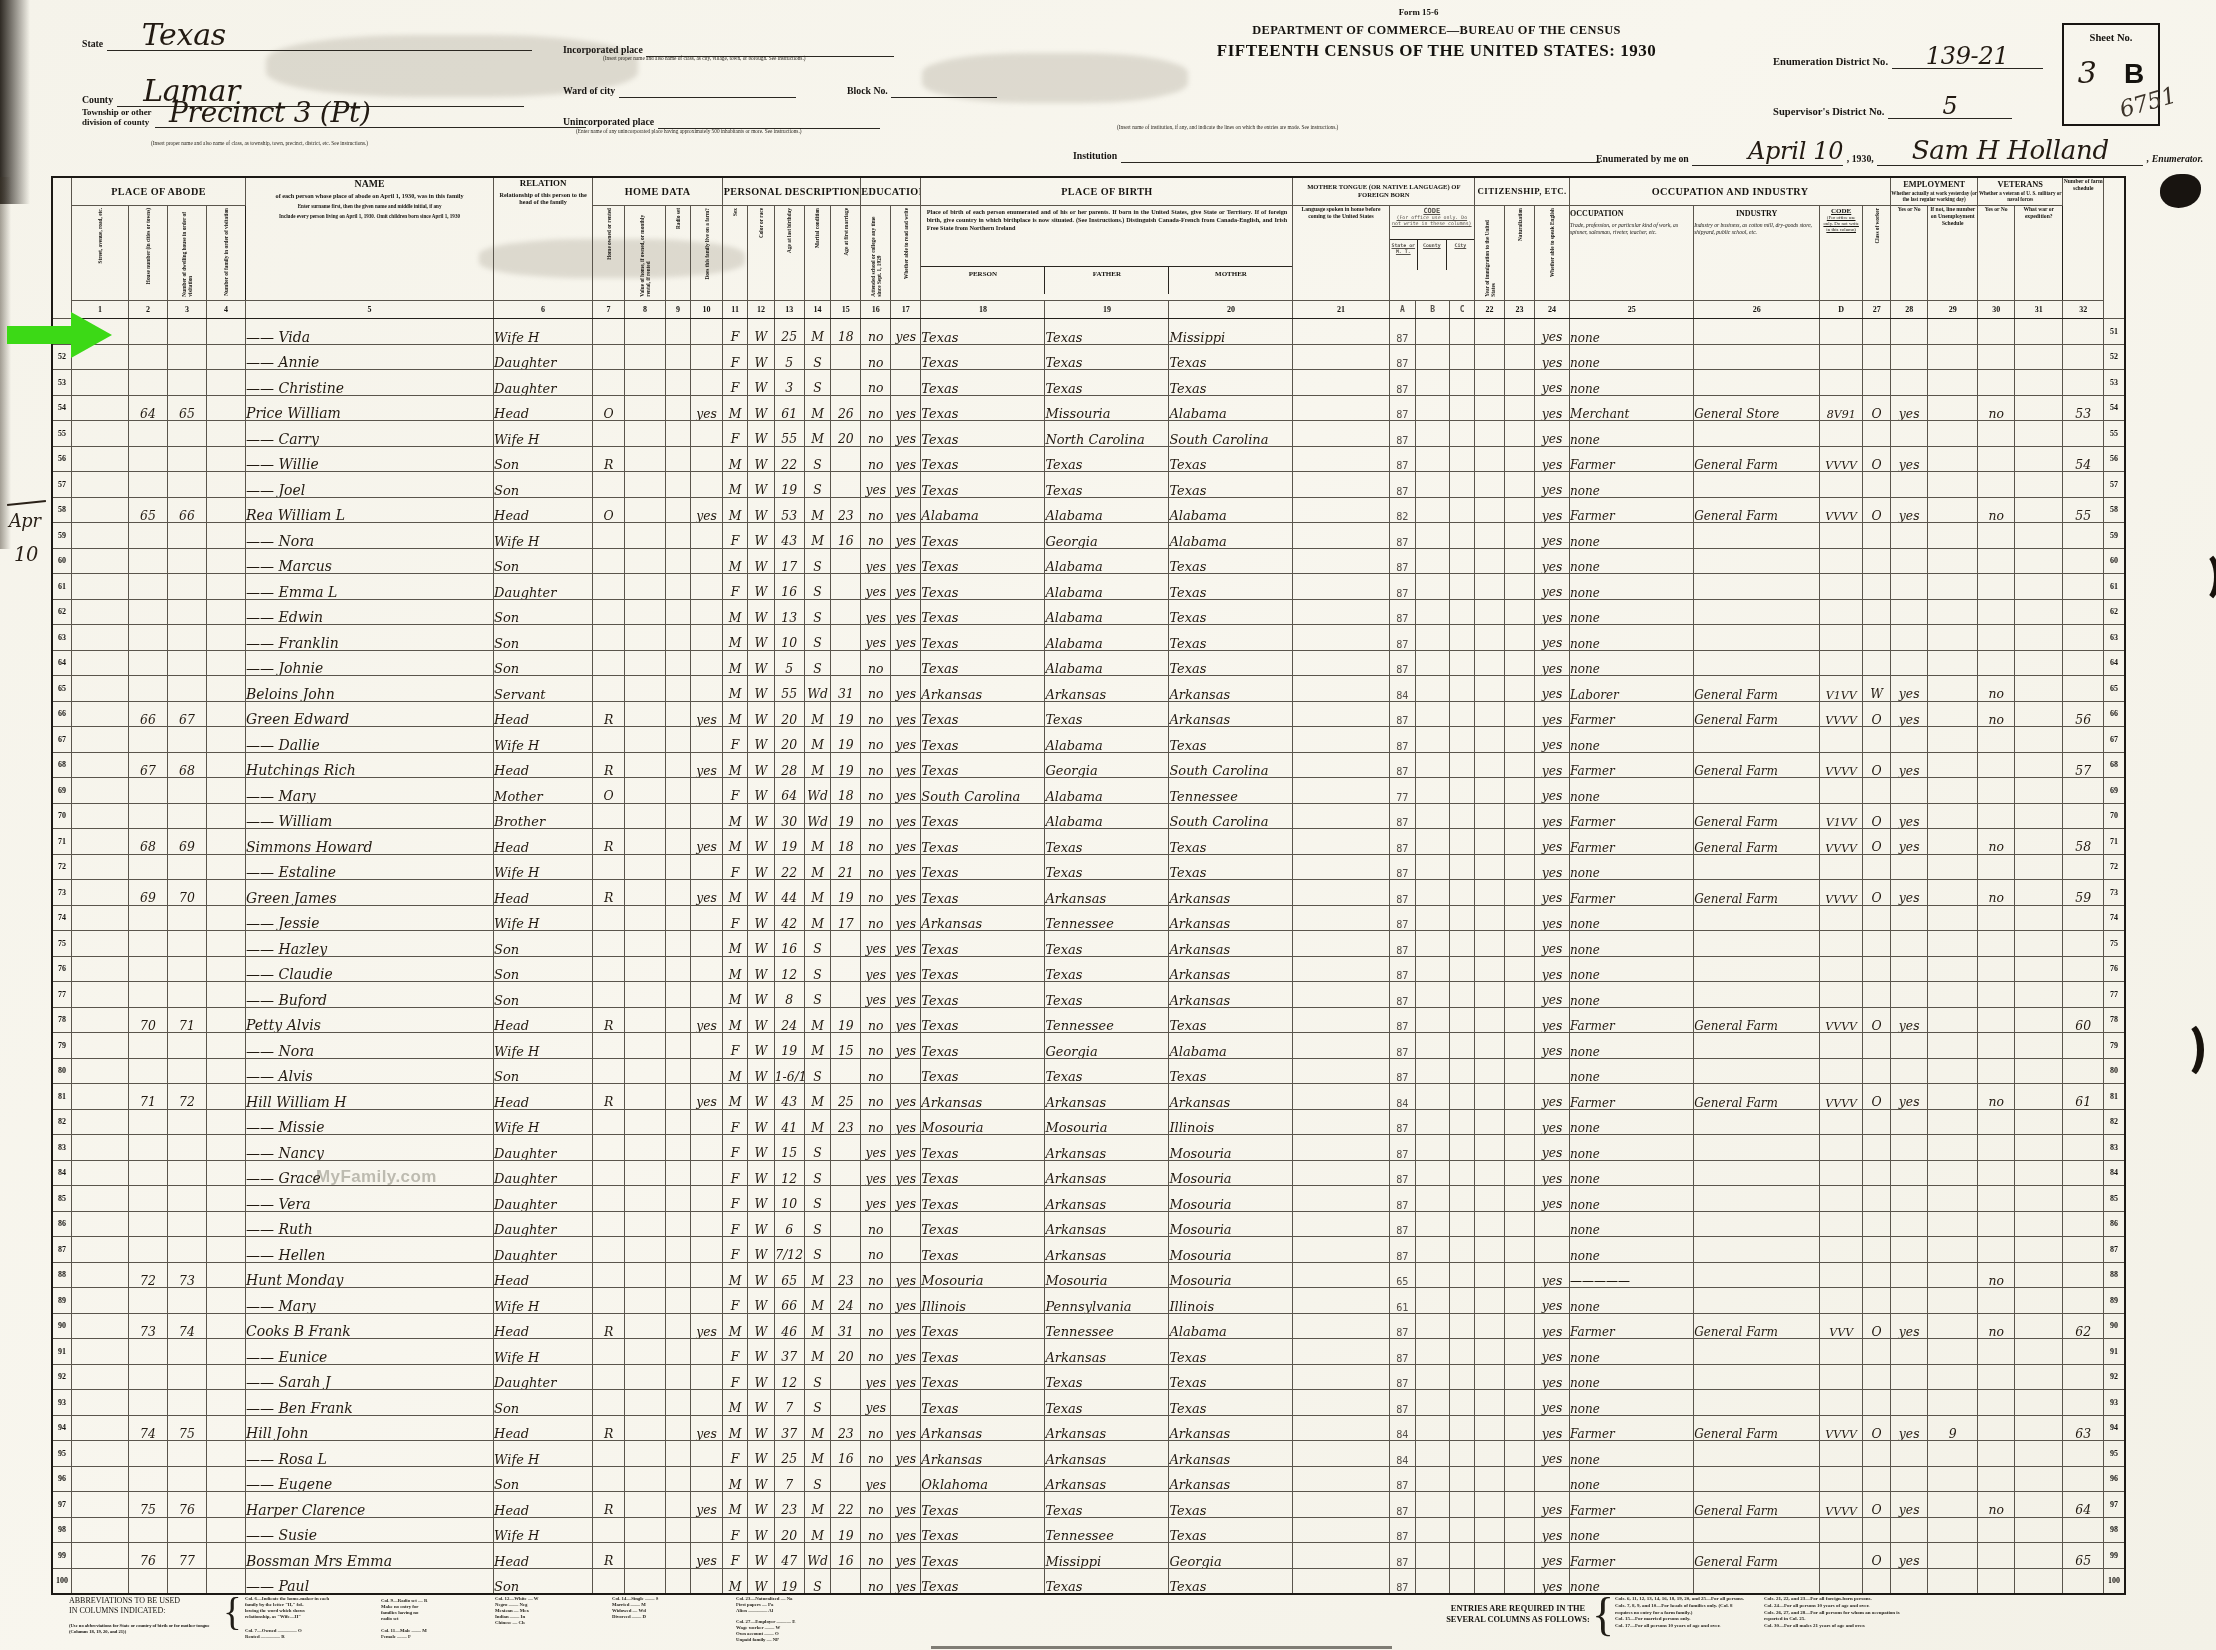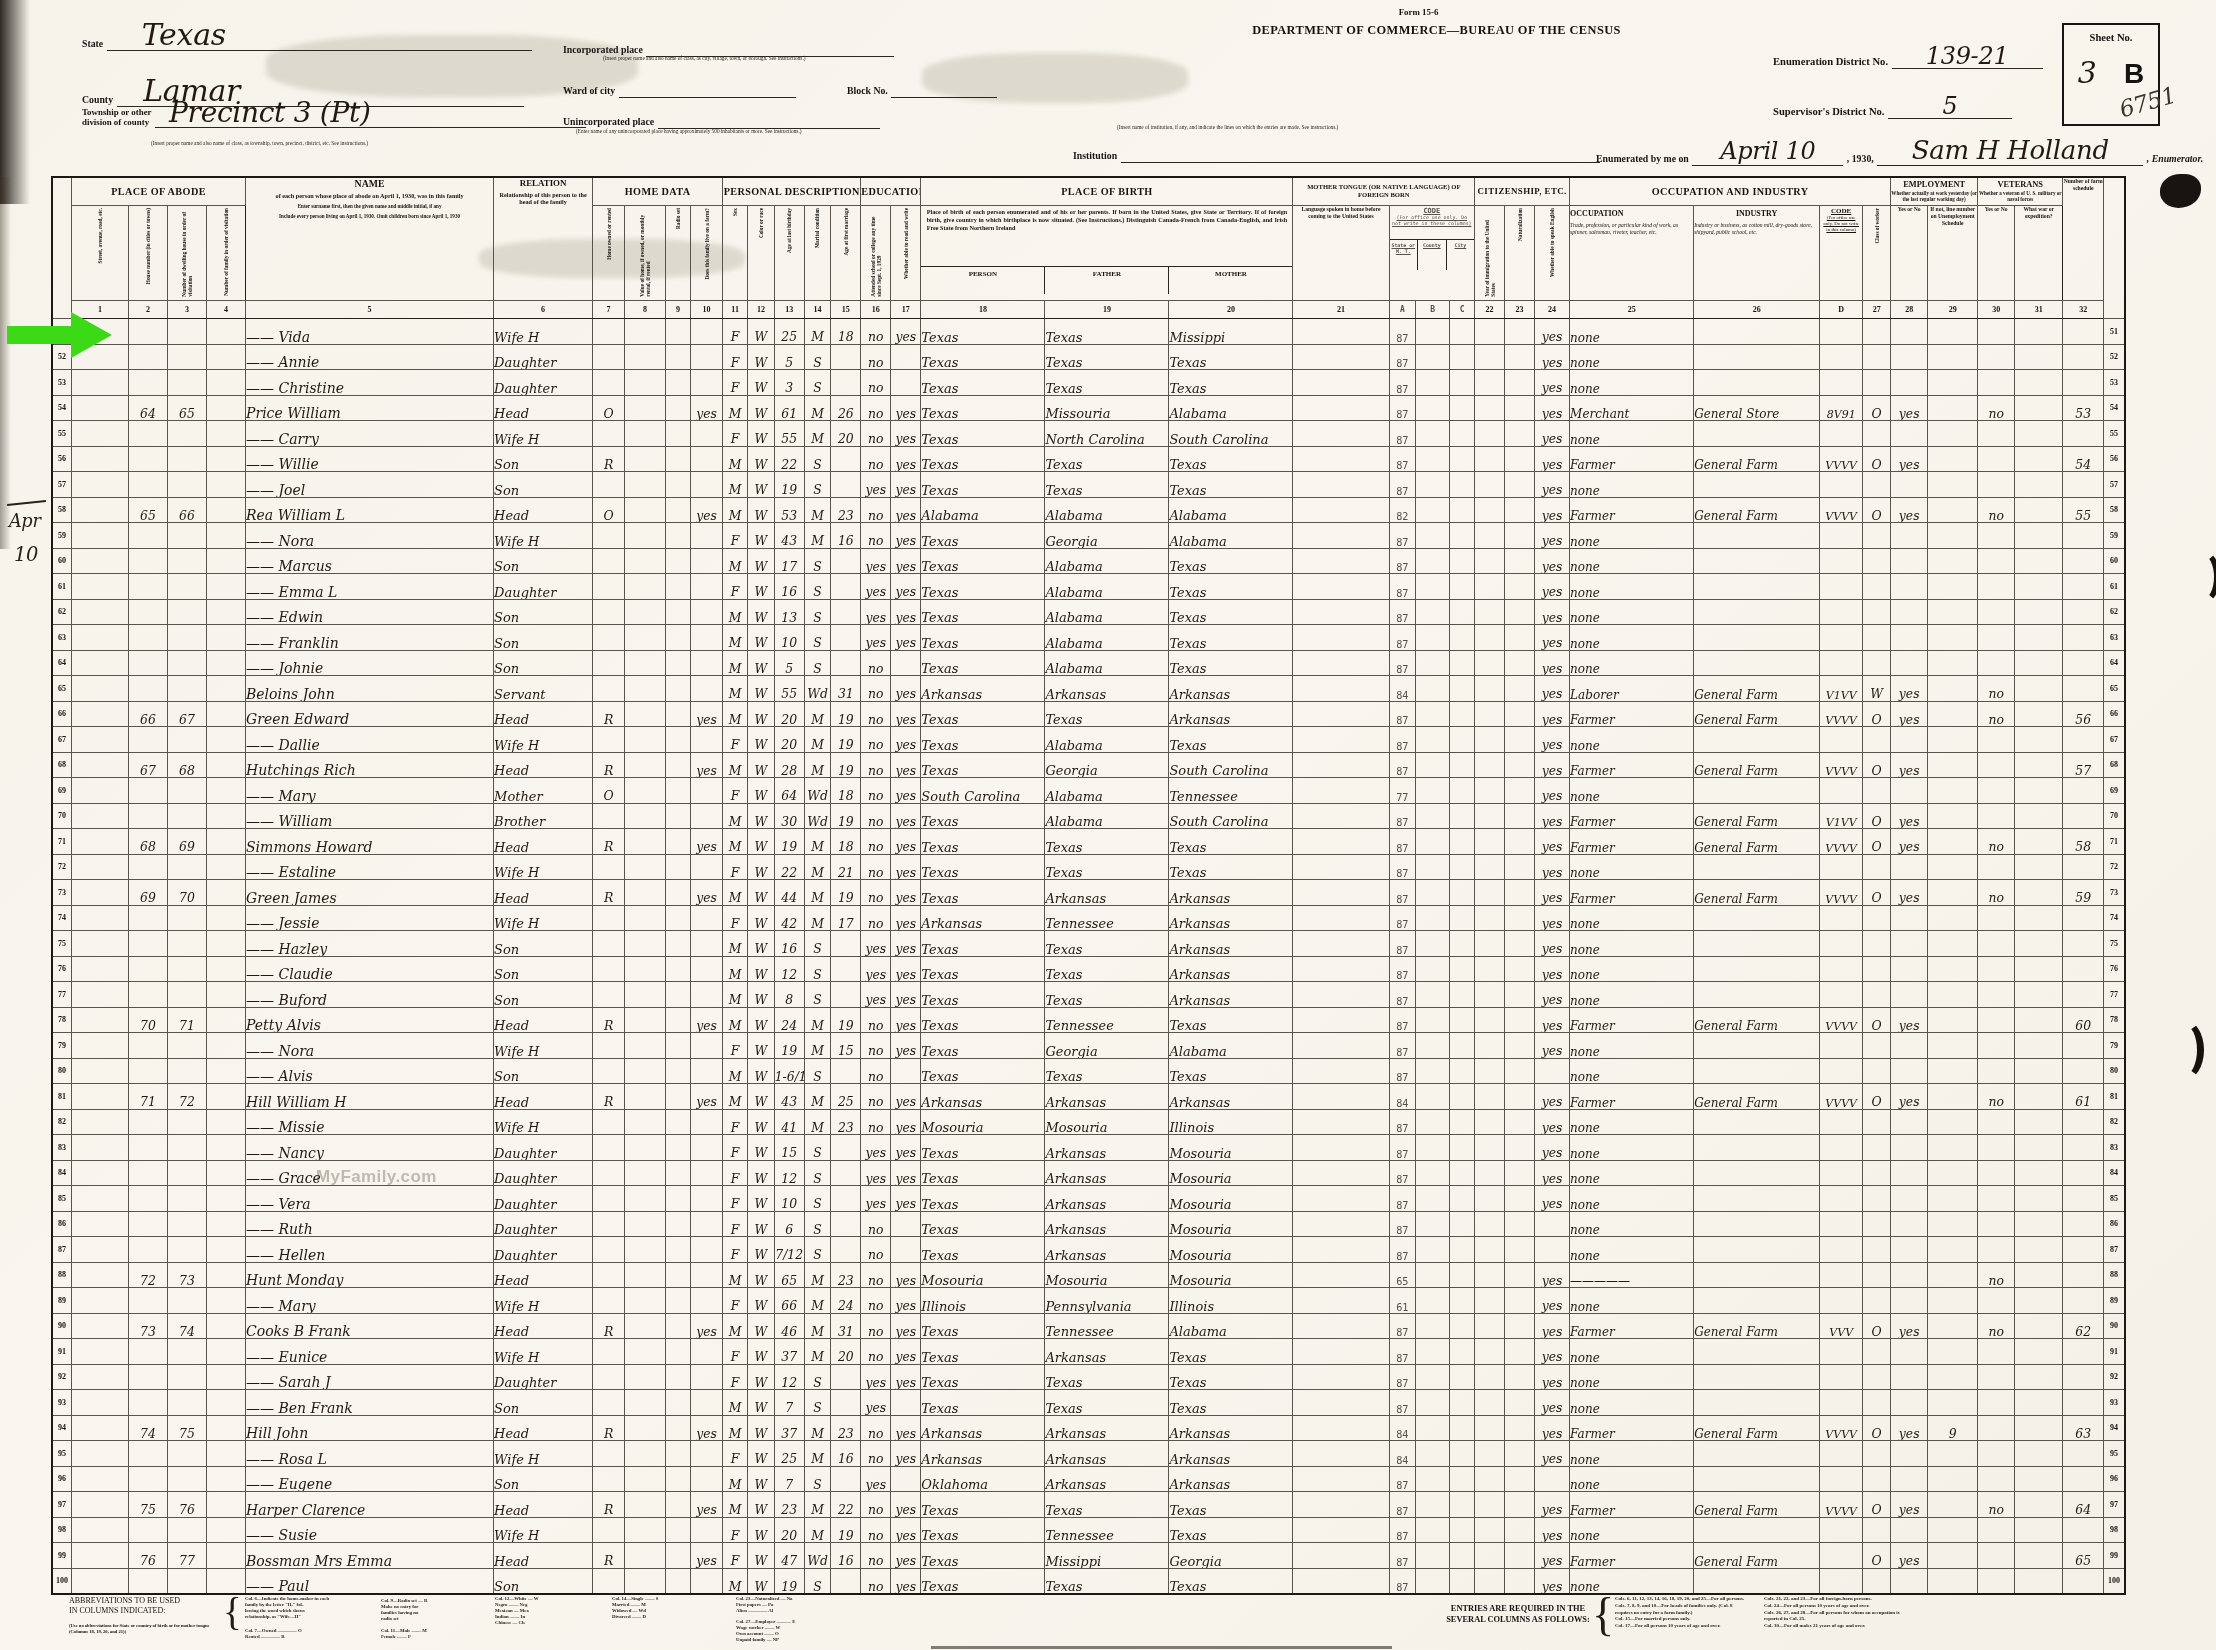--- a/index.html
+++ b/index.html
@@ -109,20 +109,21 @@
   <div class="pr smudge" style="left:922px;top:53px;width:266px;height:50px;"></div>
   <div class="pr bottomline"></div>
 
   <div class="pr arrow">
     <div class="shaft"></div>
     <div class="head"></div>
   </div>
 
   <div class="pr t-form">Form 15-6</div>
   <div class="pr t-dept">DEPARTMENT OF COMMERCE—BUREAU OF THE CENSUS</div>
+  <div class="pr t-census">FIFTEENTH CENSUS OF THE UNITED STATES:  1930</div>
 
   <div class="pr fieldrow" style="left:82px;top:19.5px;">
     <span class="lbl">State</span>
     <span class="ul" style="width:390px;text-align:left;padding-left:35px;"><span class="hw hw-big">Texas</span></span>
   </div>
   <div class="pr fieldrow" style="left:82px;top:76px;">
     <span class="lbl">County</span>
     <span class="ul" style="width:381px;text-align:left;padding-left:26.6px;"><span class="hw hw-big">Lamar</span></span>
   </div>
   <div class="pr fieldrow" style="left:82px;top:99px;">
@@ -170,21 +171,21 @@
     <div class="sb-title">Sheet No.</div>
     <div class="sb-vals">
       <span class="hw" style="font-size:30px;">3</span>
       <span style="font-weight:bold;font-size:28px;font-family:'Liberation Sans',sans-serif;">B</span>
     </div>
   </div>
   <div class="pr hw code6751">6751</div>
 
   <div class="pr fieldrow" style="left:1596px;top:135px;">
     <span class="lbl" style="font-size:9.8px;">Enumerated by me on</span>
-    <span class="ul" style="width:151px;text-align:center;"><span class="hw" style="font-size:24px;">April 10</span></span>
+    <span class="ul" style="width:151px;text-align:right;"><span class="hw" style="font-size:24px;">April 10</span></span>
     <span class="lbl" style="font-size:9.8px;">, 1930,</span>
     <span class="ul" style="width:266px;text-align:center;"><span class="hw" style="font-size:26px;">Sam H Holland</span></span>
     <span class="lbl" style="font-size:9.8px;font-style:italic;">, Enumerator.</span>
   </div>
 
   <div class="pr margin-dash"></div>
   <div class="pr hw margin-apr">Apr</div>
   <div class="pr hw margin-10">10</div>
   <div class="pr watermark">MyFamily.com</div>
 

